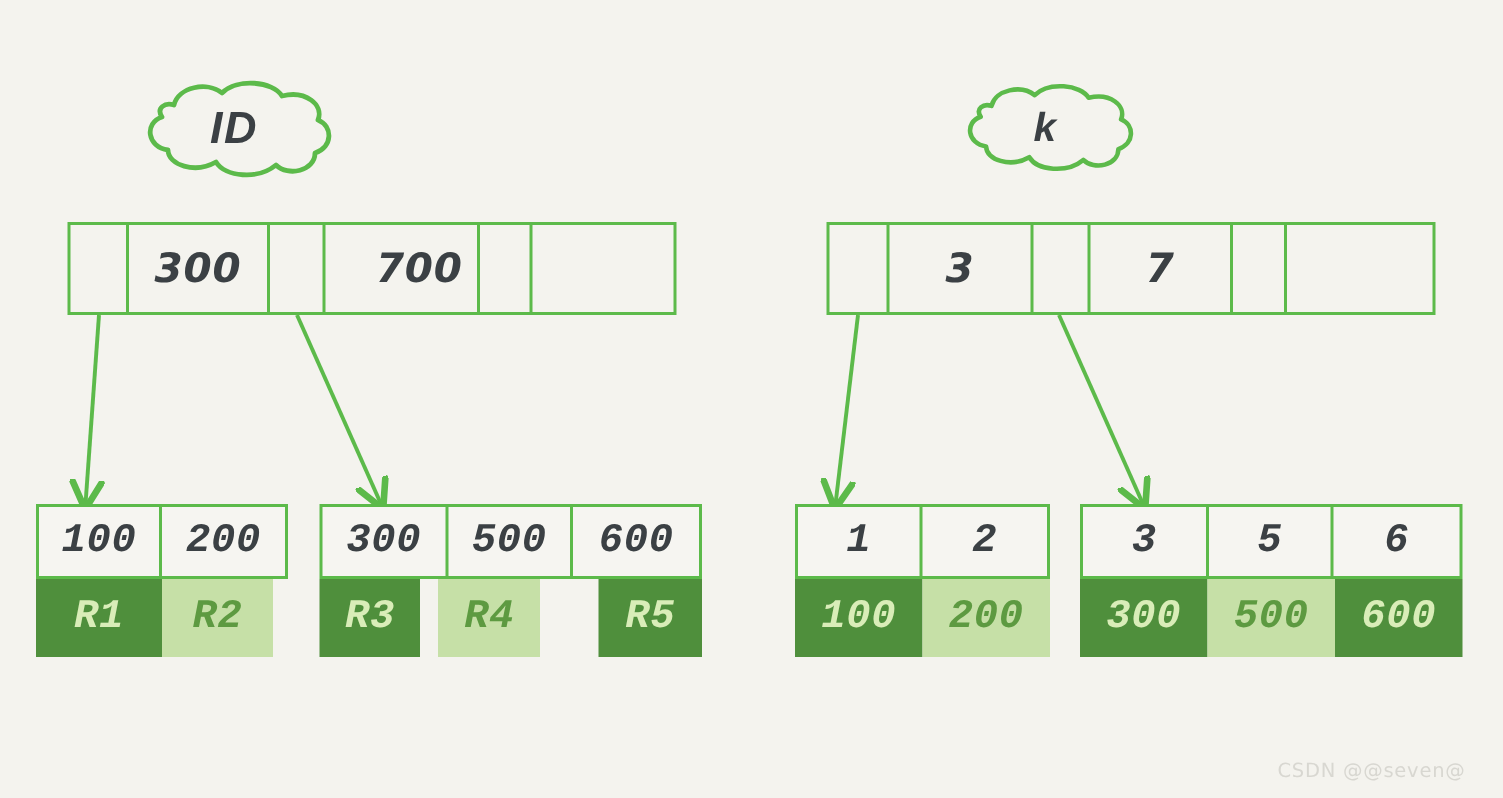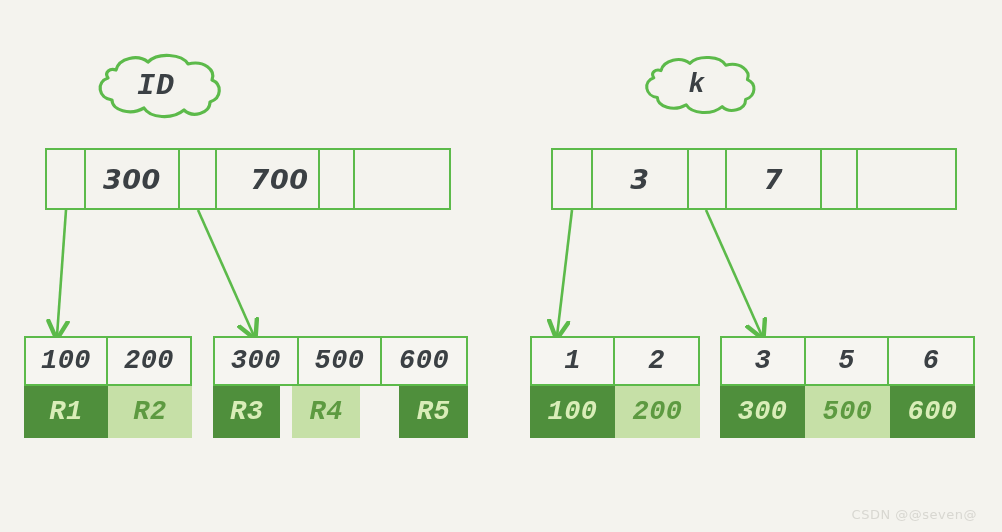--- a/index.html
+++ b/index.html
@@ -25,21 +25,21 @@
     position: absolute;
     display: flex;
     align-items: center;
     justify-content: center;
   }
   .cloud svg { position: absolute; inset: 0; }
   .cloud-text {
     position: relative;
     z-index: 2;
     color: #3b4044;
-    font-family: Liberation Mono, monospace;
+    font-family: Liberation Sans, sans-serif;
     font-weight: 700;
     font-style: italic;
     letter-spacing: 1px;
   }
 
   
   .root-node {
     position: absolute;
     display: flex;
     box-sizing: border-box;
@@ -154,21 +154,21 @@
     <div class="root-cell" style="width:96px;"></div>
   </div>
 
   <div class="leaf" style="left:24px; top:336px;">
     <div class="leaf-keys" style="width:168px; height:50px;">
       <div class="leaf-key" style="width:84px;">100</div>
       <div class="leaf-key" style="width:84px;">200</div>
     </div>
     <div class="leaf-vals" style="width:168px; height:52px;">
       <div class="leaf-val dark" style="width:84px;">R1</div>
-      <div class="leaf-val light" style="width:84px;">R2</div>
+      <div class="leaf-val light" style="width:74px;">R2</div>
     </div>
   </div>
 
   <div class="leaf" style="left:213px; top:336px;">
     <div class="leaf-keys" style="width:255px; height:50px;">
       <div class="leaf-key" style="width:85px;">300</div>
       <div class="leaf-key" style="width:85px;">500</div>
       <div class="leaf-key" style="width:85px;">600</div>
     </div>
     <div class="leaf-vals" style="width:255px; height:52px;">

